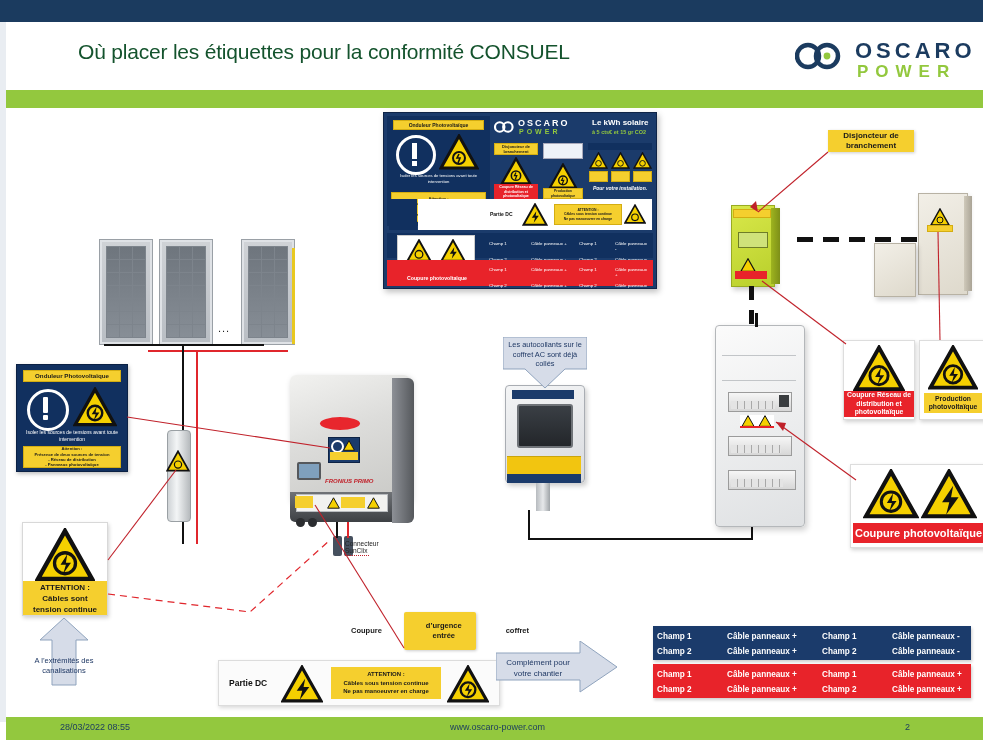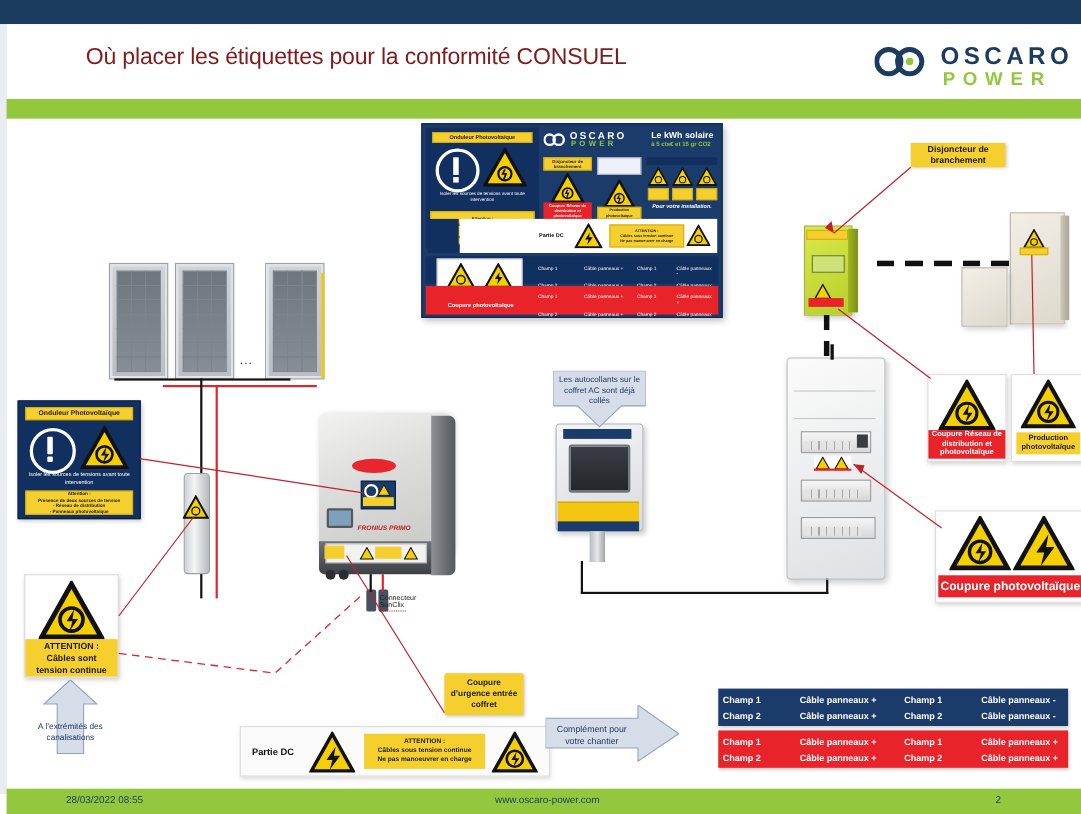--- a/index.html
+++ b/index.html
@@ -3,21 +3,21 @@
 <meta charset="utf-8">
 <style>
   html,body{margin:0;padding:0;background:#ffffff;}
   body{width:983px;height:740px;font-family:"Liberation Sans",sans-serif;overflow:hidden;}
   #slide{position:relative;width:983px;height:740px;background:#ffffff;overflow:hidden;}
 
   
   .topbar{position:absolute;left:0;top:0;width:983px;height:22px;background:#1b3b5f;}
   .leftrail{position:absolute;left:0;top:22px;width:6px;height:700px;background:#e9edf2;border-right:1px solid #cfd6de;}
   .titlebar{position:absolute;left:6px;top:22px;width:977px;height:68px;background:#ffffff;}
-  .title{position:absolute;left:78px;top:40px;width:620px;font-size:21px;color:#7f1d1d;
+  .title{position:absolute;left:78px;top:40px;width:620px;font-size:21px;color:#14532d;
          font-family:"Liberation Sans",sans-serif;letter-spacing:-0.2px;white-space:nowrap;}
   .greenband{position:absolute;left:6px;top:90px;width:977px;height:18px;background:#93c83e;}
   .canvas{position:absolute;left:6px;top:108px;width:977px;height:609px;background:#ffffff;}
   .footbar{position:absolute;left:6px;top:717px;width:977px;height:23px;background:#93c83e;}
   .foot-date{position:absolute;left:60px;top:722px;font-size:9px;color:#1b3b5f;}
   .foot-url{position:absolute;left:450px;top:722px;font-size:9px;color:#1b3b5f;}
   .foot-page{position:absolute;left:905px;top:722px;font-size:9px;color:#1b3b5f;}
 
   
   .logo{position:absolute;left:795px;top:38px;width:180px;height:48px;}
@@ -444,21 +444,21 @@
     </div>
     <div style="position:absolute;left:228px;top:4px;">
       <svg width="42" height="38" viewBox="0 0 40 36">
         <polygon points="20,2 38,34 2,34" fill="#f5d000" stroke="#111" stroke-width="3"></polygon>
         <circle cx="20" cy="23.5" r="7" fill="none" stroke="#111" stroke-width="2.2"></circle>
         <path d="M21.5 17.5 l-4.5 7 h3.6 l-1.8 6 5.2-7.4 h-3.4z" fill="#111"></path>
       </svg>
     </div>
   </div>
 
-  <div class="ylabel" style="left:404px;top:612px;width:72px;height:38px;flex-direction:column;font-size:7.5px;line-height:10px;border:none;border-radius:2px;box-shadow:1px 1px 3px rgba(0,0,0,.2);">
+  <div class="ylabel" style="left:404px;top:612px;width:72px;height:38px;flex-direction:row;font-size:7.5px;line-height:10px;border:none;border-radius:2px;box-shadow:1px 1px 3px rgba(0,0,0,.2);gap:44px;">
     <span>Coupure</span>
     <span>d’urgence entrée</span>
     <span>coffret</span>
   </div>
 
   <div class="ylabel" style="left:828px;top:130px;width:86px;height:22px;flex-direction:column;font-size:8px;line-height:10px;border:none;box-shadow:1px 1px 3px rgba(0,0,0,.2);">
     <span>Disjoncteur de branchement</span>
   </div>
 
   <div style="position:absolute;left:843px;top:340px;width:70px;height:78px;background:#fff;border:1px solid #ddd;box-shadow:1px 2px 4px rgba(0,0,0,.18);">

